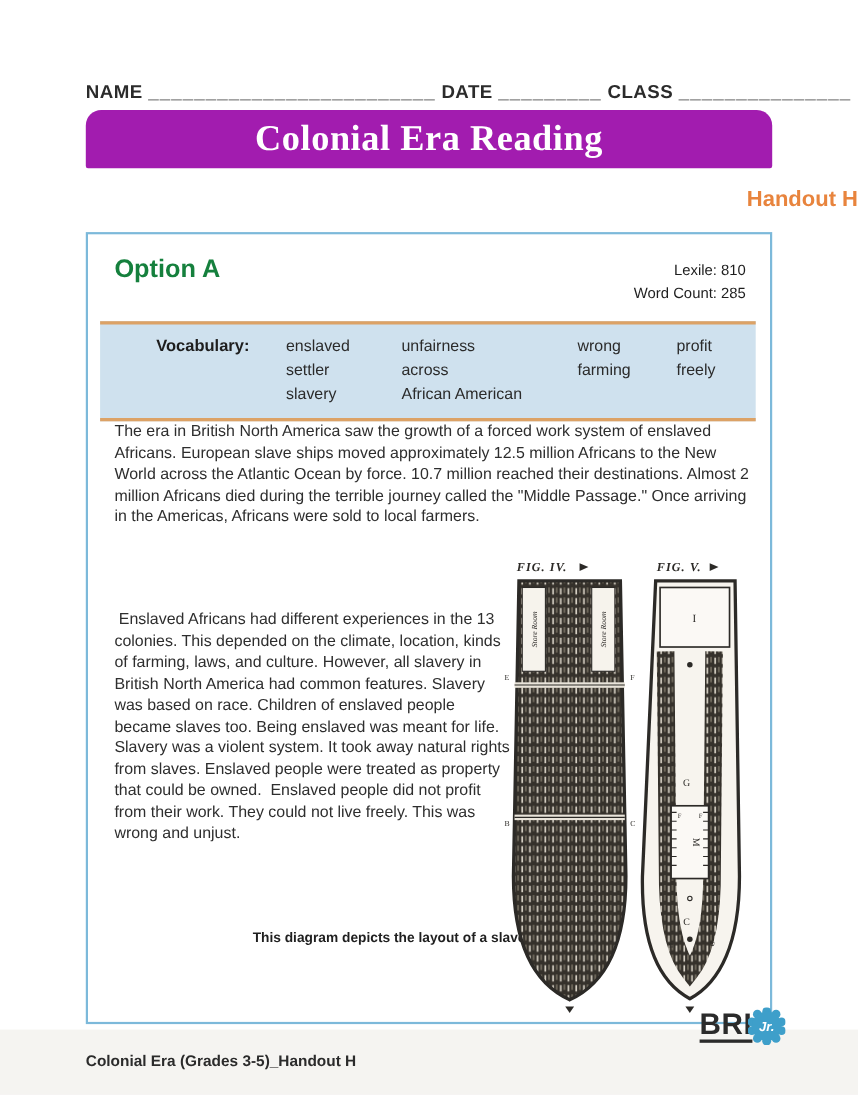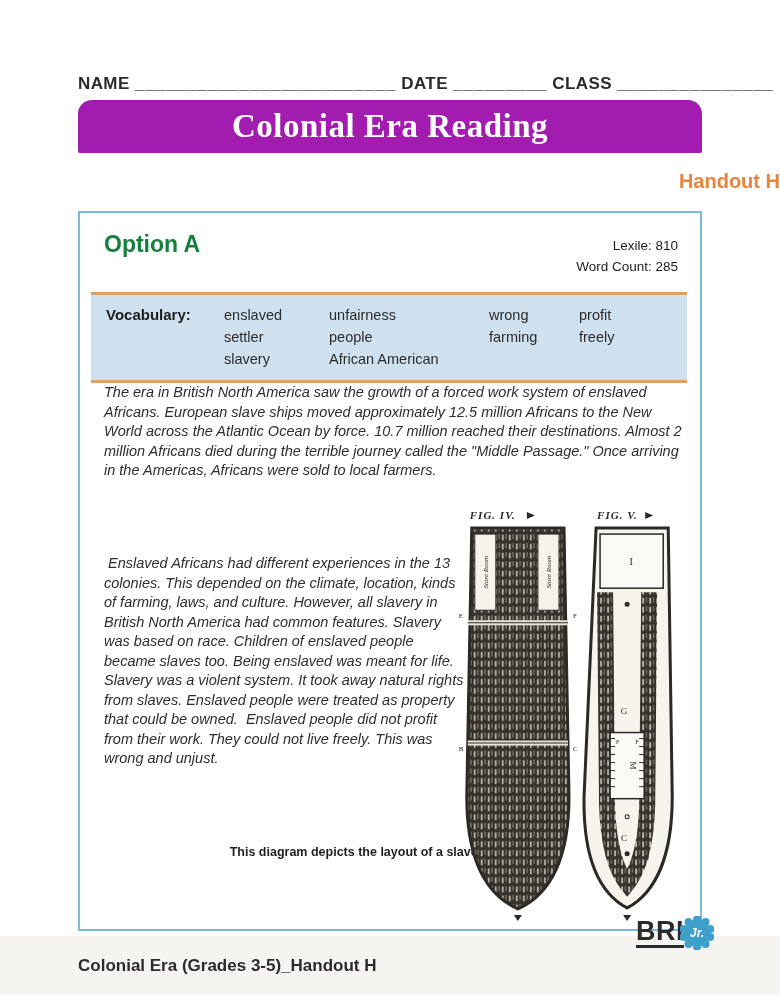--- a/index.html
+++ b/index.html
@@ -15,37 +15,37 @@
   .banner h1{margin:0;font-family:"Liberation Serif",serif;font-weight:bold;font-size:33px;color:#ffffff;letter-spacing:.5px;}
 
   .subtitle{position:absolute;left:0;top:170px;width:780px;text-align:right;color:#e8843d;font-size:20px;font-weight:bold;}
 
   
   .option-box{position:absolute;left:78px;top:211px;width:620px;height:716px;border:2px solid #7cb9da;background:#ffffff;}
   .option-heading{position:absolute;left:24px;top:18px;font-size:23px;font-weight:bold;color:#15803d;}
   .meta{position:absolute;right:22px;top:22px;text-align:right;font-size:13.5px;color:#1e1e1e;line-height:21px;}
 
   .vocab{position:absolute;left:11px;top:79px;width:596px;background:#cfe1ee;border-top:3px solid #dca266;border-bottom:3px solid #dca266;padding:9px 0 10px 0;display:flex;}
-  .vocab .vlabel{width:118px;padding-left:15px;font-weight:bold;font-size:15px;color:#1e1e1e;line-height:22px;}
+  .vocab .vlabel{width:118px;padding-left:15px;font-weight:bold;font-size:15px;color:#1e1e1e;line-height:22px;margin-left:36px;}
   .vcol{display:flex;flex-direction:column;font-size:14.5px;color:#2b2b2b;line-height:22px;}
   .vcol.c1{width:105px;}
   .vcol.c2{width:160px;}
   .vcol.c3{width:90px;}
 
-  .para{position:absolute;color:#2e2e2e;font-size:14.5px;line-height:19.5px;white-space:pre-wrap;font-style:italic;}
+  .para{position:absolute;color:#2e2e2e;font-size:14.5px;line-height:19.5px;white-space:pre-wrap;}
   .p1{left:24px;top:170px;width:582px;}
   .p2{left:24px;top:296px;width:360px;margin-top:45px;}
 
   .caption{position:absolute;left:80px;top:632px;width:420px;text-align:center;font-size:12.5px;font-weight:bold;color:#1f1f1f;}
 
   .diagram{position:absolute;left:378px;top:293px;width:224px;height:426px;}
 
   
   .footer-strip{position:absolute;left:0;top:936px;width:780px;height:59px;background:#f5f4f1;border-bottom:2px solid #e9e7e2;}
-  .footer-text{position:absolute;left:78px;top:956px;font-size:17px;font-weight:bold;color:#2b2b2b;}
+  .footer-text{position:absolute;left:78px;top:956px;font-size:14px;font-weight:bold;color:#2b2b2b;}
   .logo{position:absolute;left:636px;top:916px;width:80px;height:42px;}
   .logo-bri{position:absolute;left:0;top:2px;font-size:27px;font-weight:900;color:#2b2b2b;letter-spacing:.5px;border-bottom:3.5px solid #2b2b2b;padding-bottom:1px;line-height:26px;}
   .logo-badge{position:absolute;left:44px;top:0px;width:34px;height:34px;}
   .logo-badge .jr{position:absolute;left:0;top:0;width:34px;height:34px;display:flex;align-items:center;justify-content:center;color:#ffffff;font-size:12px;font-weight:bold;font-style:italic;}
 </style>
 </head>
 <body>
 
 <div class="page">
 
@@ -72,21 +72,21 @@
 
     <div class="vocab">
       <div class="vlabel">Vocabulary:</div>
       <div class="vcol c1">
         <span>enslaved</span>
         <span>settler</span>
         <span>slavery</span>
       </div>
       <div class="vcol c2">
         <span>unfairness</span>
-        <span>people</span>
+        <span>across</span>
         <span>African American</span>
       </div>
       <div class="vcol c3">
         <span>wrong</span>
         <span>farming</span>
       </div>
       <div class="vcol c4">
         <span>profit</span>
         <span>freely</span>
       </div>

